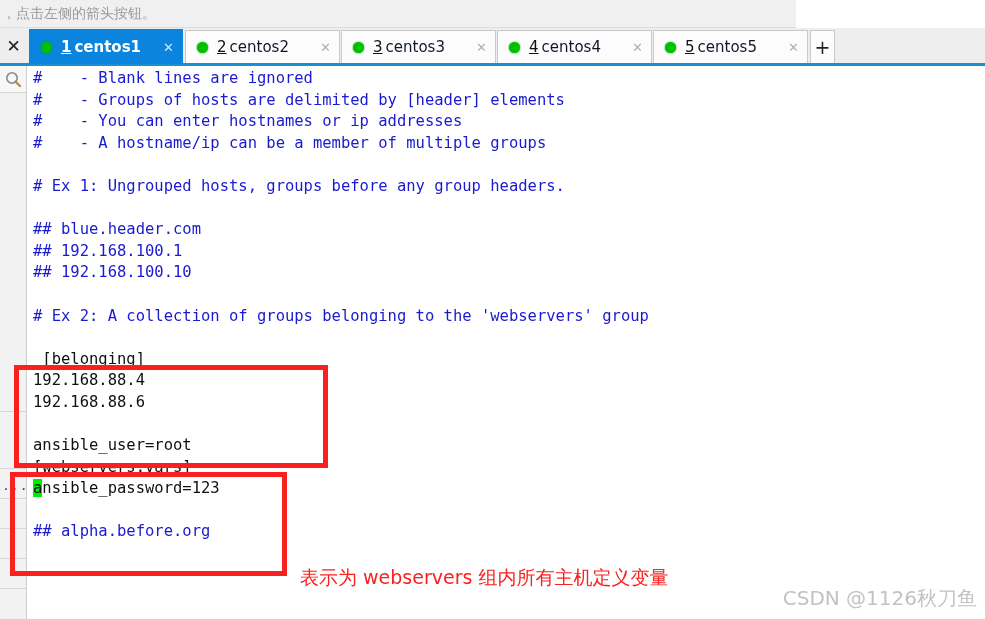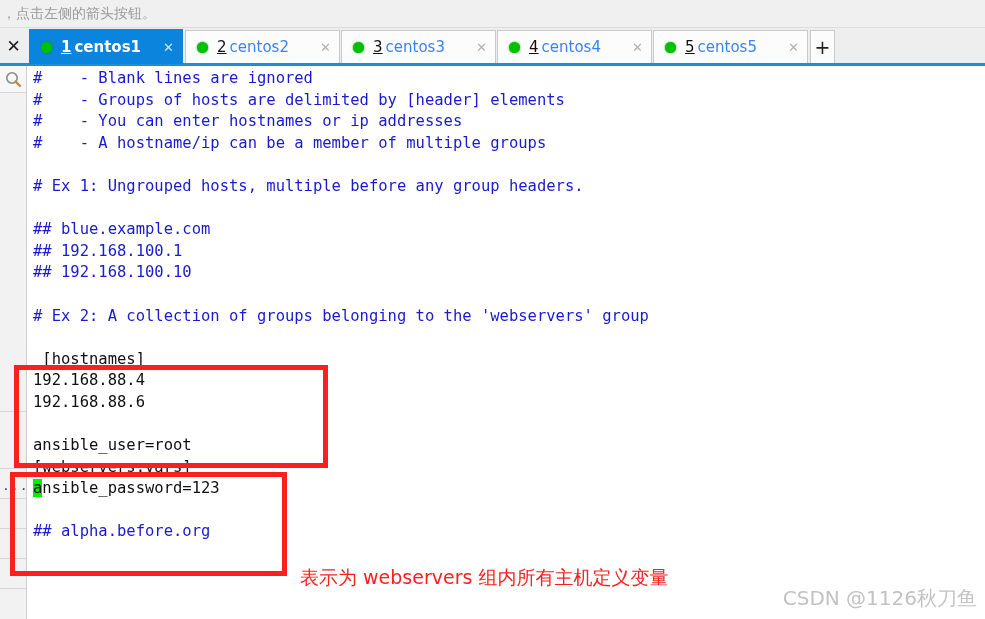--- a/index.html
+++ b/index.html
@@ -12,21 +12,21 @@
     height: 619px;
     overflow: hidden;
     font-family: "Liberation Sans", sans-serif;
     position: relative;
   }
 
   
   #app-header {
     position: absolute;
     left: 0; top: 0;
-    width: 985px; height: 28px;
+    width: 796px; height: 28px;
     background: #f0f0f0;
     border-bottom: 1px solid #dcdcdc;
     box-sizing: border-box;
   }
   #header-hint {
     position: absolute;
     left: 2px; top: 1px;
     font-size: 14px;
     color: #9b9b9b;
     white-space: nowrap;
@@ -86,21 +86,21 @@
   .tab .tab-idx {
     margin-left: 9px;
     font-size: 15px;
     color: #111;
     text-decoration: underline;
     font-family: "DejaVu Sans", "Liberation Sans", sans-serif;
   }
   .tab .tab-label {
     margin-left: 3px;
     font-size: 15px;
-    color: #3b82f6;
+    color: #0f172a;
     white-space: nowrap;
     font-family: "DejaVu Sans", "Liberation Sans", sans-serif;
   }
   .tab.active .tab-idx,
   .tab.active .tab-label {
     color: #ffffff;
     font-weight: bold;
   }
   .tab .tab-close {
     position: absolute;
@@ -295,29 +295,29 @@
   <div id="rail-dots">...</div>
 </div>
 
 <div id="terminal">
   <div id="term-lines">
       <div class="tline">#    - Blank lines are ignored</div>
       <div class="tline">#    - Groups of hosts are delimited by [header] elements</div>
       <div class="tline">#    - You can enter hostnames or ip addresses</div>
       <div class="tline">#    - A hostname/ip can be a member of multiple groups</div>
       <div class="tline blank"> </div>
-      <div class="tline"># Ex 1: Ungrouped hosts, multiple before any group headers.</div>
-      <div class="tline blank"> </div>
-      <div class="tline">## blue.example.com</div>
+      <div class="tline"># Ex 1: Ungrouped hosts, groups before any group headers.</div>
+      <div class="tline blank"> </div>
+      <div class="tline">## blue.header.com</div>
       <div class="tline">## 192.168.100.1</div>
       <div class="tline">## 192.168.100.10</div>
       <div class="tline blank"> </div>
       <div class="tline"># Ex 2: A collection of groups belonging to the 'webservers' group</div>
       <div class="tline blank"> </div>
-      <div class="tline plain"> [hostnames]</div>
+      <div class="tline plain"> [belonging]</div>
       <div class="tline plain">192.168.88.4</div>
       <div class="tline plain">192.168.88.6</div>
       <div class="tline blank"> </div>
       <div class="tline plain">ansible_user=root</div>
       <div class="tline plain">[webservers:vars]</div>
       <div class="tline plain"><span class="cursor-cell">a</span>nsible_password=123</div>
       <div class="tline blank"> </div>
       <div class="tline">## alpha.before.org</div>
     </div>
 </div>

